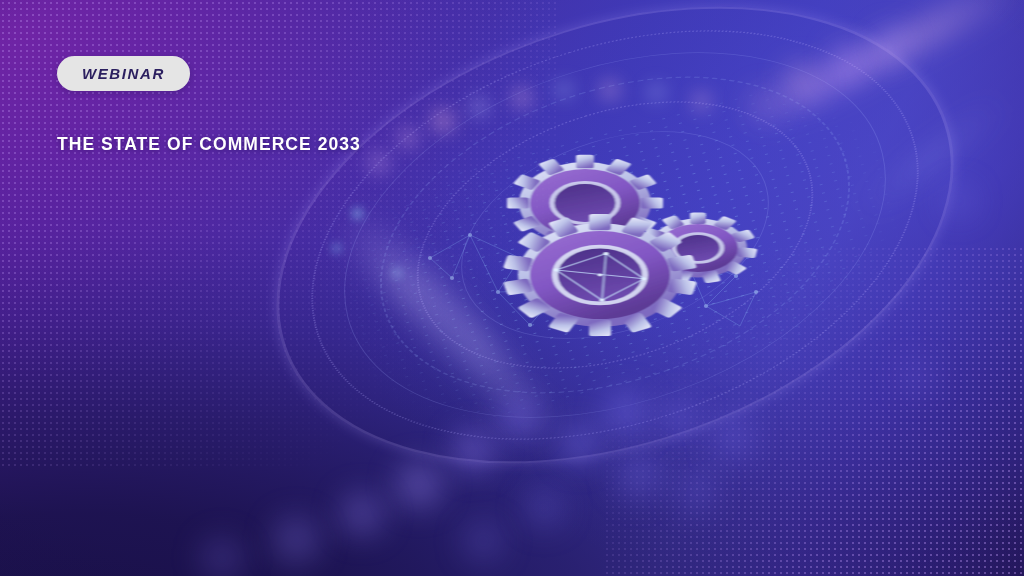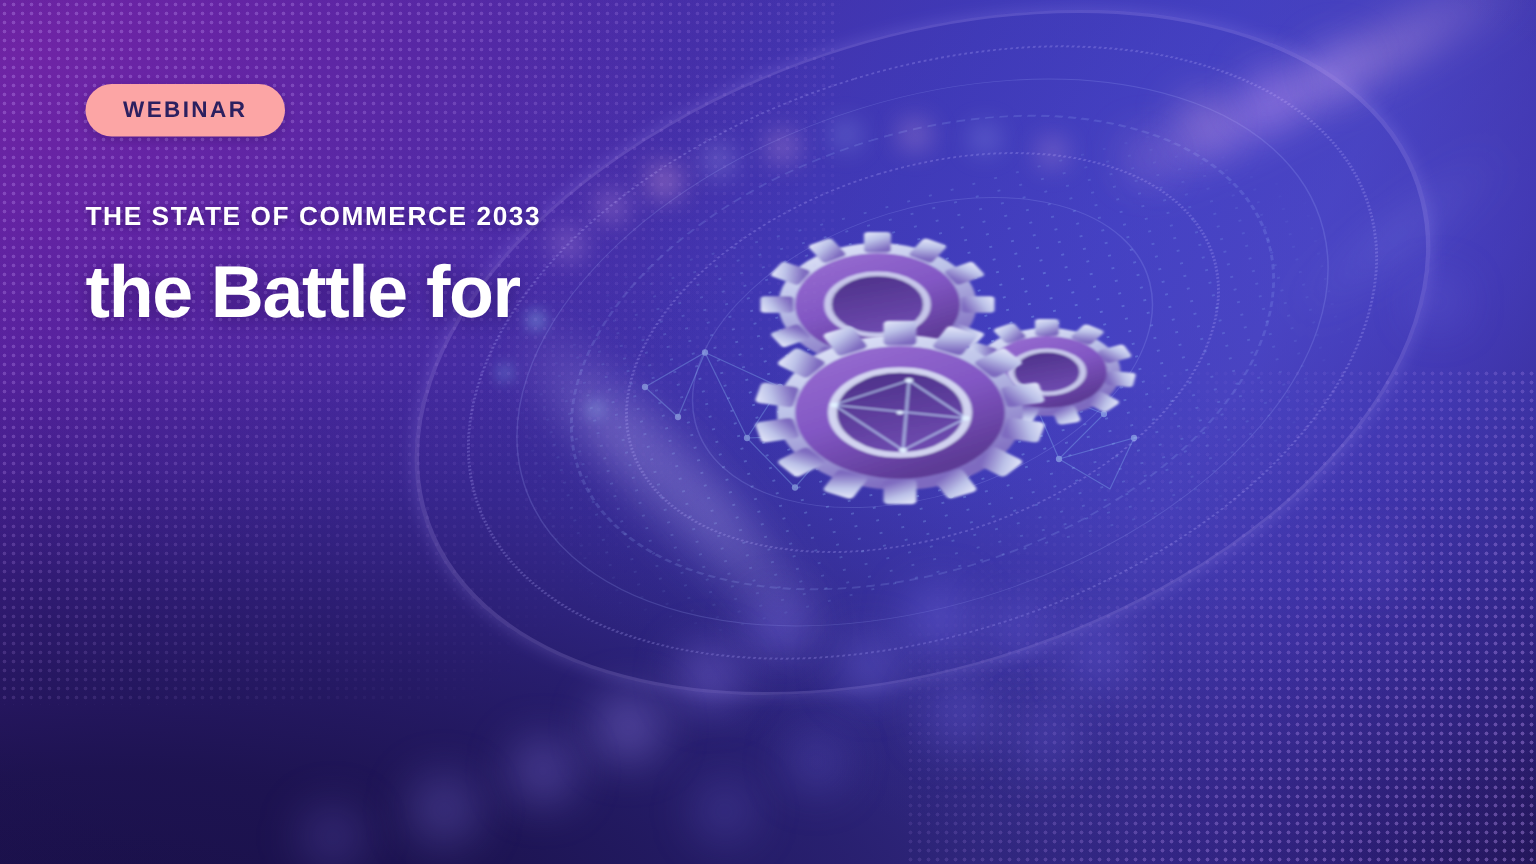--- a/index.html
+++ b/index.html
@@ -155,23 +155,24 @@
     width:470px;
     z-index:40;
   }
 
   .pill {
     display:inline-flex;
     align-items:center;
     justify-content:center;
     height:35px;
     padding:0 25px;
-    background:#fca5a5;
+    background:#e5e5e5;
     border-radius:18px;
     box-shadow:0 2px 7px rgba(20,8,60,0.22);
+    font-style:italic;
   }
   .pill-label {
     font-size:15px;
     font-weight:bold;
     letter-spacing:1.6px;
     color:#2c2060;
     line-height:1;
     white-space:nowrap;
   }
 
@@ -414,17 +415,16 @@
 
   <div class="content">
 
     <div class="pill">
       <span class="pill-label">WEBINAR</span>
     </div>
 
     <div class="eyebrow">THE STATE OF COMMERCE 2033</div>
 
     <div class="headline">
-      <span class="hl-line">the Battle for</span>
     </div>
 
   </div>
 </div>
 
 </body></html>

